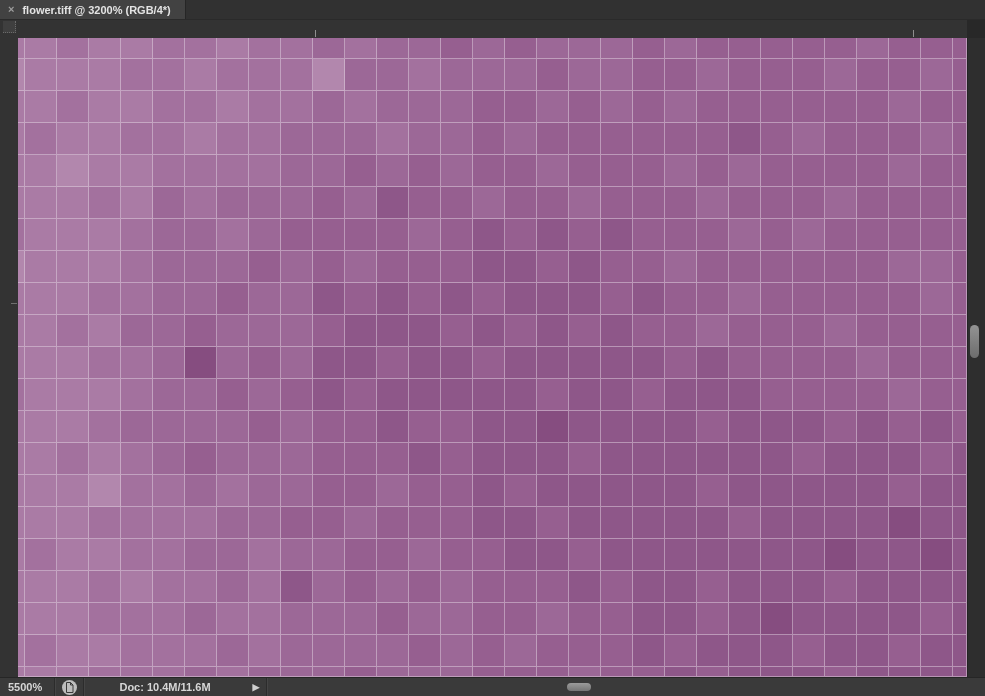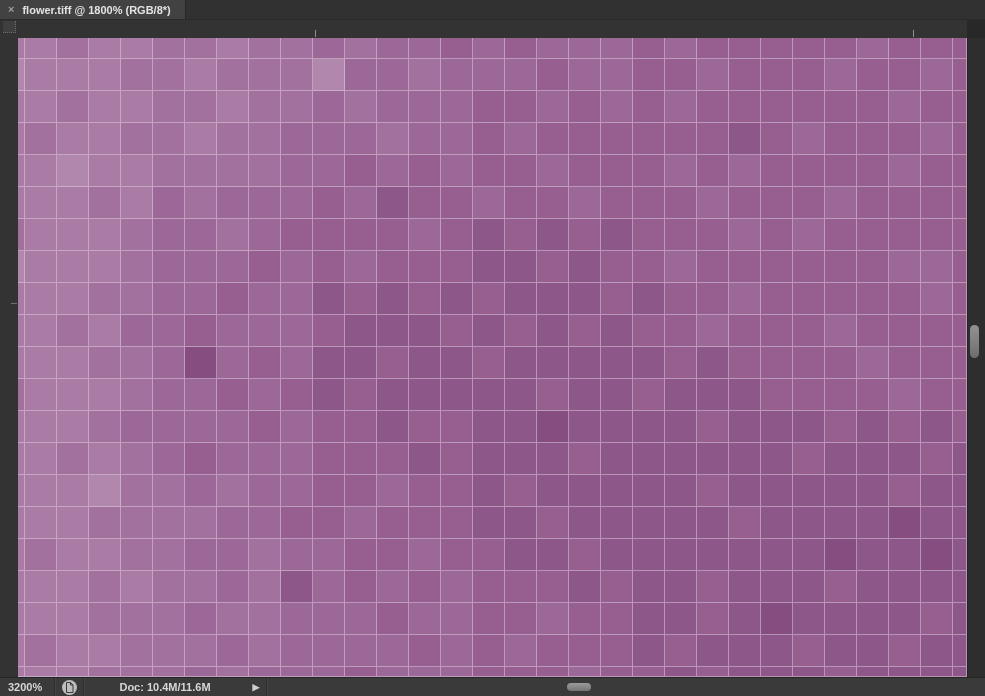--- a/index.html
+++ b/index.html
@@ -51,21 +51,21 @@
   .h-scroll-track { flex:1; position:relative; height:19px; }
   .h-scroll-thumb { position:absolute; left:300px; top:5px; width:24px; height:8px;
     border-radius:4px; background:linear-gradient(#9b9b9b,#757575); }
 </style>
 </head>
 <body>
 
 <div class="tab-bar">
   <div class="tab">
     <span class="tab-close">×</span>
-    <span class="tab-title">flower.tiff @ 1800% (RGB/8*)</span>
+    <span class="tab-title">flower.tiff @ 3200% (RGB/4*)</span>
   </div>
 </div>
 
 <div class="workspace">
   <div class="ruler-origin"></div>
   <div class="tick-v" style="left:315px;"></div>
   <div class="tick-v" style="left:913px;"></div>
   <div class="tick-h" style="top:283px;"></div>
 
   <div class="pixel-grid" style="--grid-line: rgba(226,211,226,0.5);">
@@ -721,21 +721,21 @@
       <div class="px" style="background: rgb(142, 87, 137);"></div>
       <div class="px" style="background: rgb(142, 87, 137);"></div>
     </div>
 
   <div class="v-scroll-track"></div>
   <div class="scroll-corner"></div>
   <div class="v-scroll-thumb"></div>
 </div>
 
 <div class="status-bar">
-  <span class="zoom-field">3200%</span>
+  <span class="zoom-field">5500%</span>
   <span class="vsep"></span>
   <span class="icon-btn">
     <span class="icon-circle">
       <svg width="9" height="11" viewBox="0 0 9 11">
         <path d="M1.5 0.5 h4 l2.5 2.5 v7.5 h-6.5 z" fill="none" stroke="#3a3a3a" stroke-width="1"></path>
         <path d="M5.5 0.5 v2.5 h2.5" fill="none" stroke="#3a3a3a" stroke-width="1"></path>
       </svg>
     </span>
   </span>
   <span class="vsep"></span>

